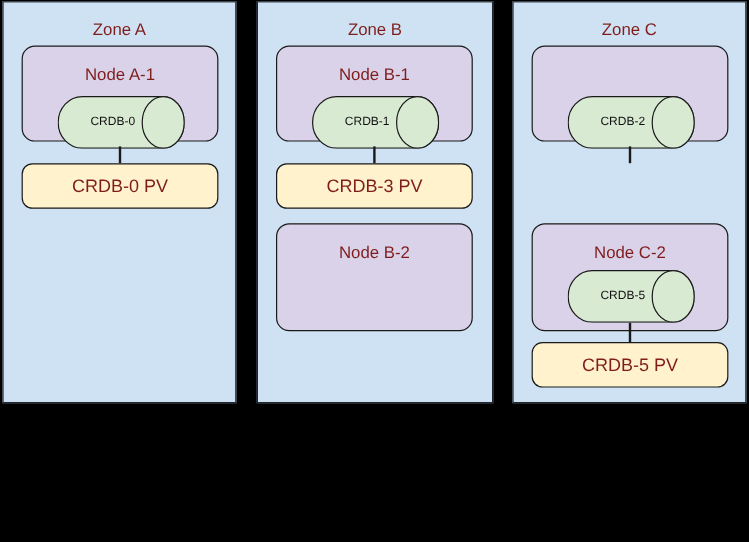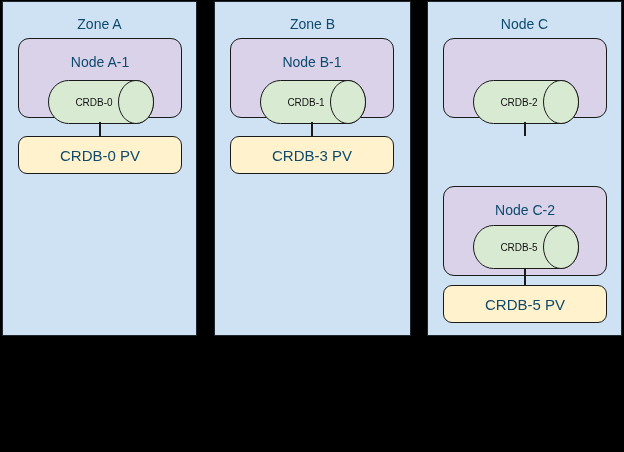--- a/index.html
+++ b/index.html
@@ -2,21 +2,21 @@
 <html><head>
 <meta charset="utf-8">
 <style>
   html, body { margin: 0; padding: 0; background: #000; }
   .stage {
     position: relative;
     width: 624px;
     height: 452px;
     background: #000;
     font-family: "Liberation Sans", sans-serif;
-    color: #0c4a6e;
+    color: #7f1d1d;
     overflow: hidden;
   }
   .zone {
     position: absolute;
     top: 1px;
     height: 335px;
     background: #cfe2f3;
     border: 1.5px solid #20262e;
     box-sizing: border-box;
   }
@@ -121,24 +121,27 @@
         <text class="cyl-text" x="46" y="22" text-anchor="middle" dominant-baseline="central">CRDB-1</text>
       </svg>
     </div>
 
     <div class="connector pos-conn1"></div>
 
     <div class="pv pos-pv1">
       <span>CRDB-3 PV</span>
     </div>
 
+    <div class="node pos-node2">
+      <div class="node-title">Node B-2</div>
+    </div>
   </section>
 
   <section class="zone zone-c">
-    <div class="zone-title">Node C</div>
+    <div class="zone-title">Zone C</div>
 
     <div class="node pos-node1">
       <svg class="cylinder pos-cyl1" viewBox="0 0 106 44">
         <path d="M20.5,0.5 L88,0.5 A17.5,21.5 0 0 1 88,43.5 L20.5,43.5 A20,21.5 0 0 1 20.5,0.5 Z" fill="#d9ead3" stroke="#1a1a1a" stroke-width="1"></path>
         <ellipse cx="88" cy="22" rx="17.5" ry="21.5" fill="#d9ead3" stroke="#1a1a1a" stroke-width="1"></ellipse>
         <text class="cyl-text" x="46" y="22" text-anchor="middle" dominant-baseline="central">CRDB-2</text>
       </svg>
     </div>
 
     <div class="connector pos-conn1"></div>

